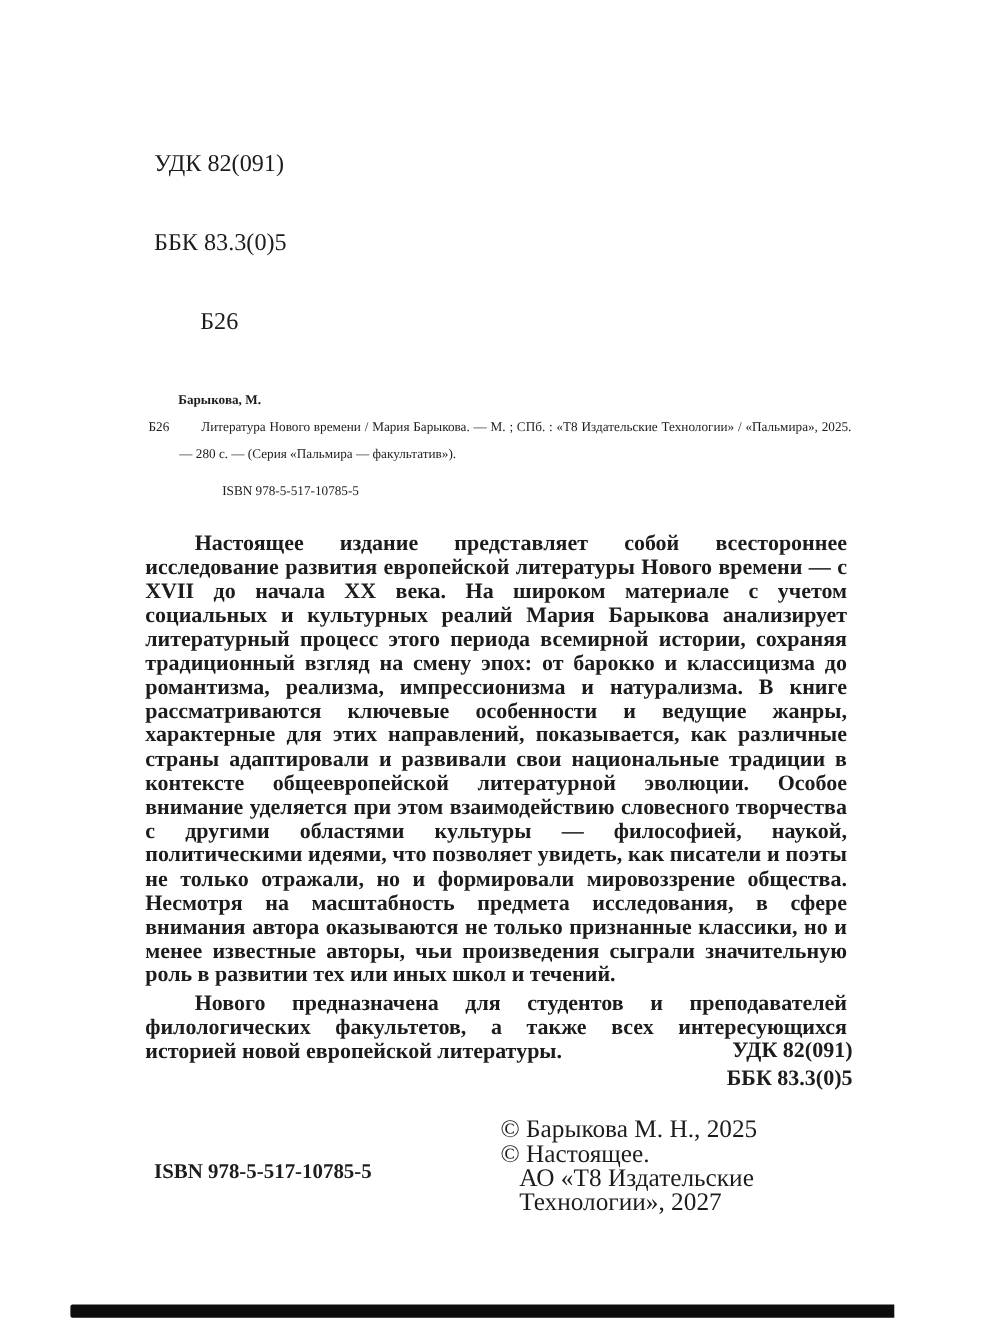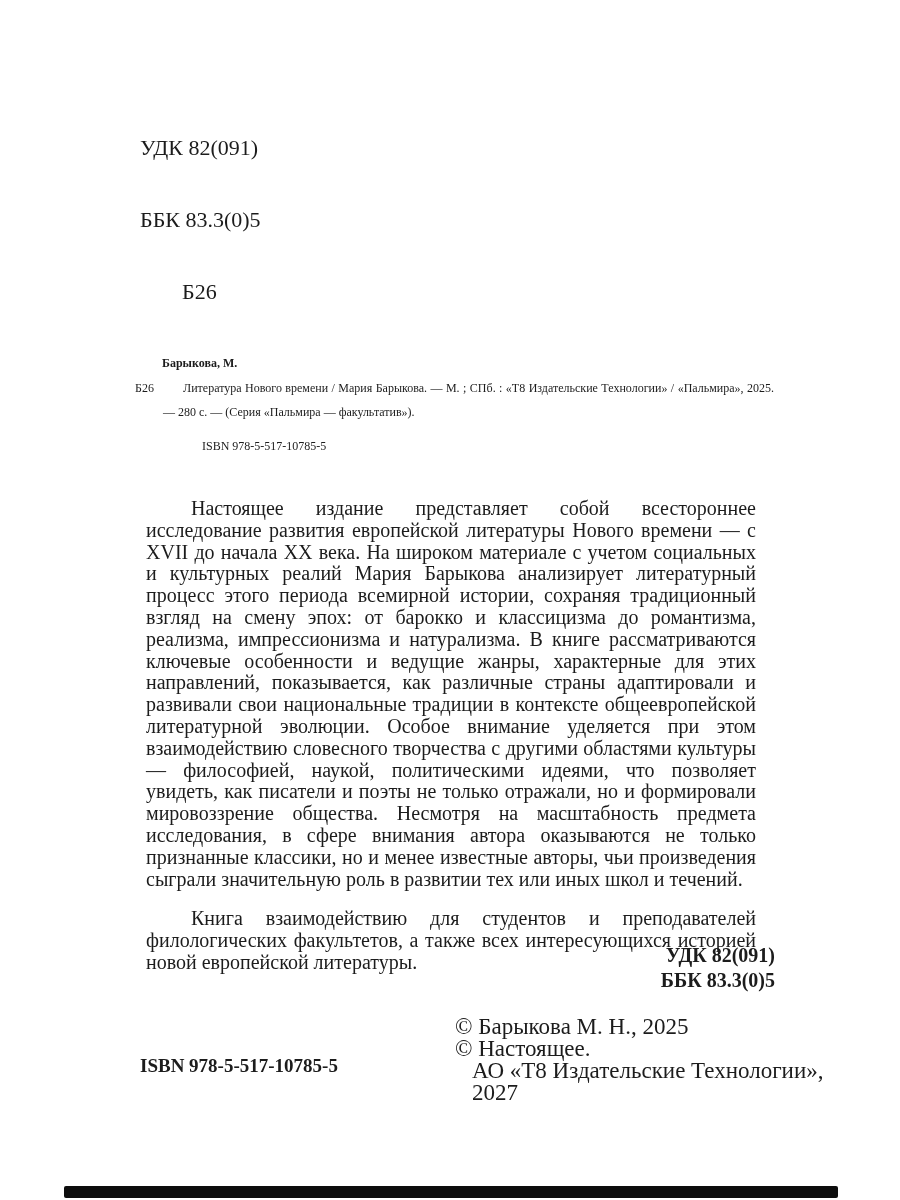--- a/index.html
+++ b/index.html
@@ -8,21 +8,20 @@
     background: #ffffff;
   }
   .page {
     position: relative;
     width: 813px;
     height: 1200px;
     background: #ffffff;
     font-family: "Liberation Serif", "DejaVu Serif", serif;
     color: #1c1c1c;
     overflow: hidden;
-    padding-left: 28px;
   }
 
   
   .top-codes {
     position: absolute;
     left: 140px;
     top: 88px;
     font-size: 22px;
     line-height: 24px;
     white-space: pre;
@@ -65,22 +64,23 @@
   .annotation {
     position: absolute;
     left: 128px;
     top: 480px;
     width: 646px;
     font-size: 20px;
     line-height: 21.8px;
     text-align: justify;
   }
   .annotation p {
-    margin: 18px;
+    margin: 4px;
     text-indent: 45px;
+    font-weight: bold;
   }
 
   
   .codes-right {
     position: absolute;
     left: 128px;
     top: 943px;
     width: 647px;
     text-align: right;
     font-weight: bold;
@@ -135,21 +135,21 @@
     <p class="bib-author">Барыкова, М.</p>
     <div class="bib-entry-wrap">
       <span class="bib-code">Б26</span>
       <p class="bib-entry">Литература Нового времени / Мария Барыкова. — М. ; СПб. : «Т8 Издательские Технологии» / «Пальмира», 2025. — 280 с. — (Серия «Пальмира — факультатив»).</p>
     </div>
     <p class="bib-isbn">ISBN 978-5-517-10785-5</p>
   </div>
 
   <div class="annotation">
     <p>Настоящее издание представляет собой всестороннее исследование развития европейской литературы Нового времени — с XVII до начала XX века. На широком материале с учетом социальных и культурных реалий Мария Барыкова анализирует литературный процесс этого периода всемирной истории, сохраняя традиционный взгляд на смену эпох: от барокко и классицизма до романтизма, реализма, импрессионизма и натурализма. В книге рассматриваются ключевые особенности и ведущие жанры, характерные для этих направлений, показывается, как различные страны адаптировали и развивали свои национальные традиции в контексте общеевропейской литературной эволюции. Особое внимание уделяется при этом взаимодействию словесного творчества с другими областями культуры — философией, наукой, политическими идеями, что позволяет увидеть, как писатели и поэты не только отражали, но и формировали мировоззрение общества. Несмотря на масштабность предмета исследования, в сфере внимания автора оказываются не только признанные классики, но и менее известные авторы, чьи произведения сыграли значительную роль в развитии тех или иных школ и течений.</p>
-    <p>Книга взаимодействию для студентов и преподавателей филологических факультетов, а также всех интересующихся историей новой европейской литературы.</p>
+    <p>Нового предназначена для студентов и преподавателей филологических факультетов, а также всех интересующихся историей новой европейской литературы.</p>
   </div>
 
   <div class="codes-right">
     <div>УДК 82(091)</div>
     <div>ББК 83.3(0)5</div>
   </div>
 
   <div class="copyright">
     <div>© Барыкова М. Н., 2025</div>
     <div>© Настоящее.</div>

